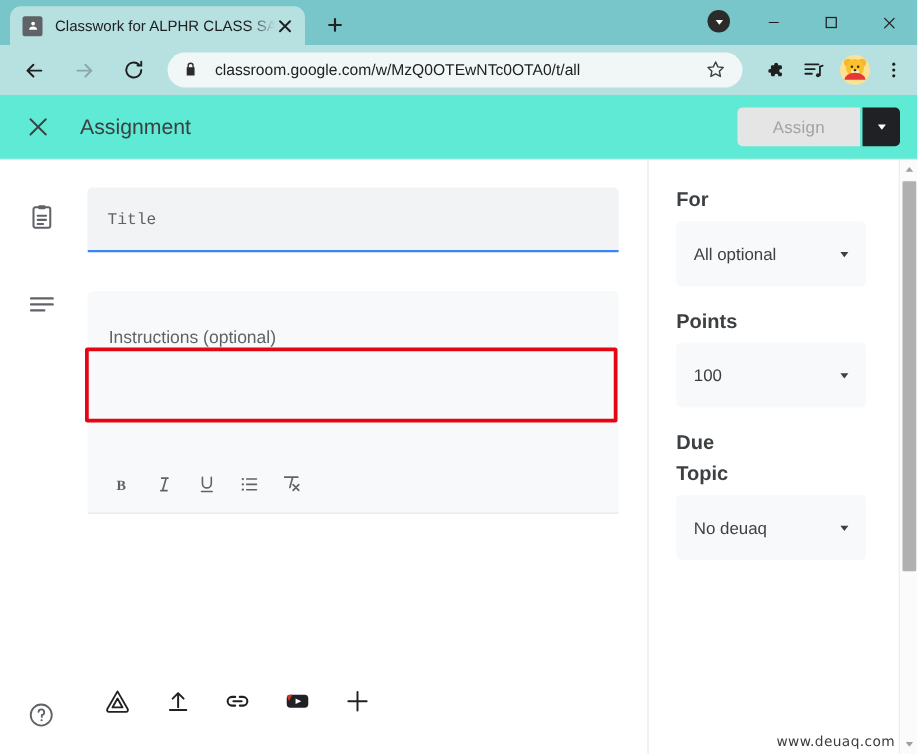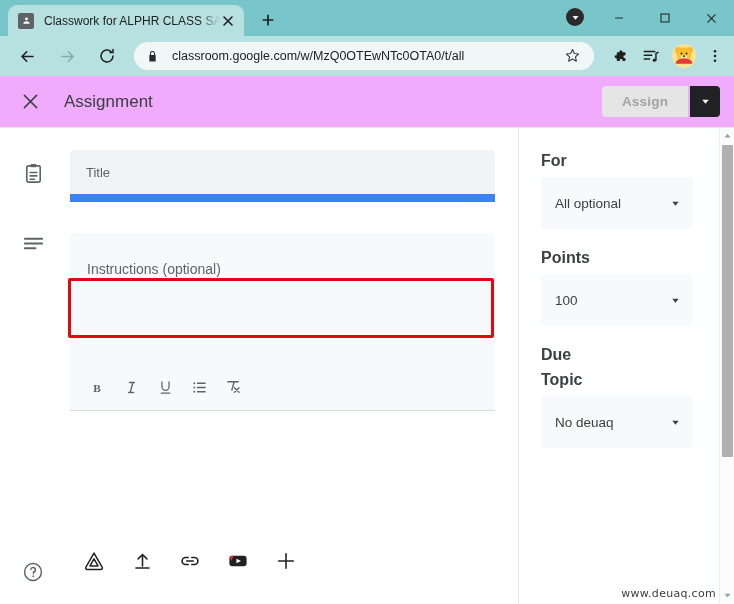--- a/index.html
+++ b/index.html
@@ -76,54 +76,55 @@
 
   .tb-icon { width: 26px; height: 26px; display:flex; align-items:center; justify-content:center; color:#1f1f1f; flex:0 0 auto; margin-left: 6px; }
   .avatar {
     width: 24px; height: 24px; border-radius: 50%; margin-left: 8px;
     background: #fde293; display:flex; align-items:center; justify-content:center;
     overflow:hidden; flex:0 0 auto;
   }
 
   
   .app-header {
-    height: 52px; background:#f0abfc;
+    height: 52px; background:#5eead4;
     display:flex; align-items:center; padding: 0 14px;
     border-bottom: 1px solid #e4e6e8;
     position: relative;
   }
   .close-x { width: 24px; height: 24px; display:flex; align-items:center; justify-content:center; color:#3c4043; margin-left:4px;}
   .app-title { margin-left: 22px; font-size: 17px; color: #3c4043; }
   .assign-group { margin-left:auto; display:flex; align-items:stretch; }
   .assign-btn {
-    width: 86px; height: 31px; background:#e5e5e5;
+    width: 98px; height: 31px; background:#e5e5e5;
     border-radius: 4px 0 0 4px;
     display:flex; align-items:center; justify-content:center;
-    font-size: 13.5px; color:#a3a3a3; letter-spacing:.2px;font-weight:bold;
+    font-size: 13.5px; color:#a3a3a3; letter-spacing:.2px;
   }
   .assign-caret {
     width: 30px; height: 31px; background:#202124;
     border-radius: 0 4px 4px 0; margin-left: 2px;
     display:flex; align-items:center; justify-content:center; color:#fff;
   }
 
   
   .app-body { display:flex; height: calc(604px - 36px - 40px - 53px); background:#fff; }
 
   .main-pane { width: 519px; position: relative; background:#fff; border-right: 1px solid #e4e6e8; }
   .side-pane { flex:1 1 auto; background:#fff; position:relative; padding: 24px 0 0 22px; }
 
   .left-rail-icon { position:absolute; left: 22px; color:#5f6368; }
 
   .field-title-wrap { position:absolute; left: 70px; top: 22px; width: 425px; }
   .field-title {
     height: 52px; background:#f1f3f4;
     border-radius: 4px 4px 0 0;
     display:flex; align-items:center; padding: 11px 16px;
-    border-bottom: 8px solid #3b82f6;
+    border-bottom: 2px solid #3b82f6;
+    font-family: Liberation Mono, monospace;
   }
   .field-title .ph { font-size: 13px; color:#5f6368; }
   .redbox {
     position:absolute; left: 68px; top: 150px;
     width: 426px; height: 60px;
     border: 3px solid #e30613; border-radius: 2px;
     pointer-events:none; z-index: 5;
   }
 
   .field-instr {

